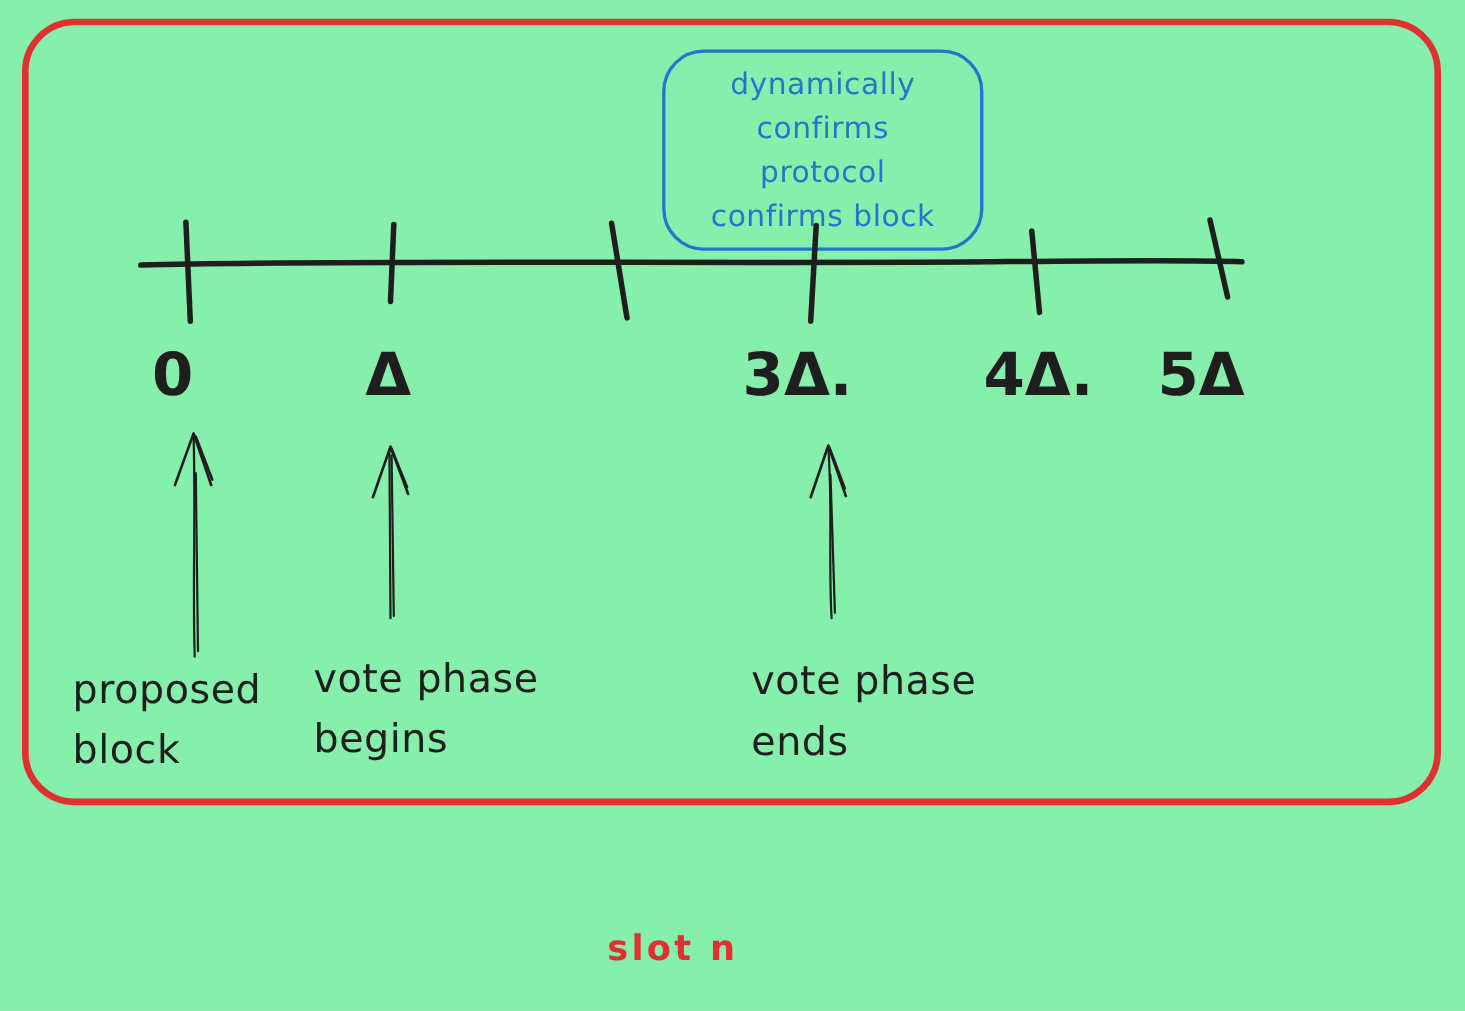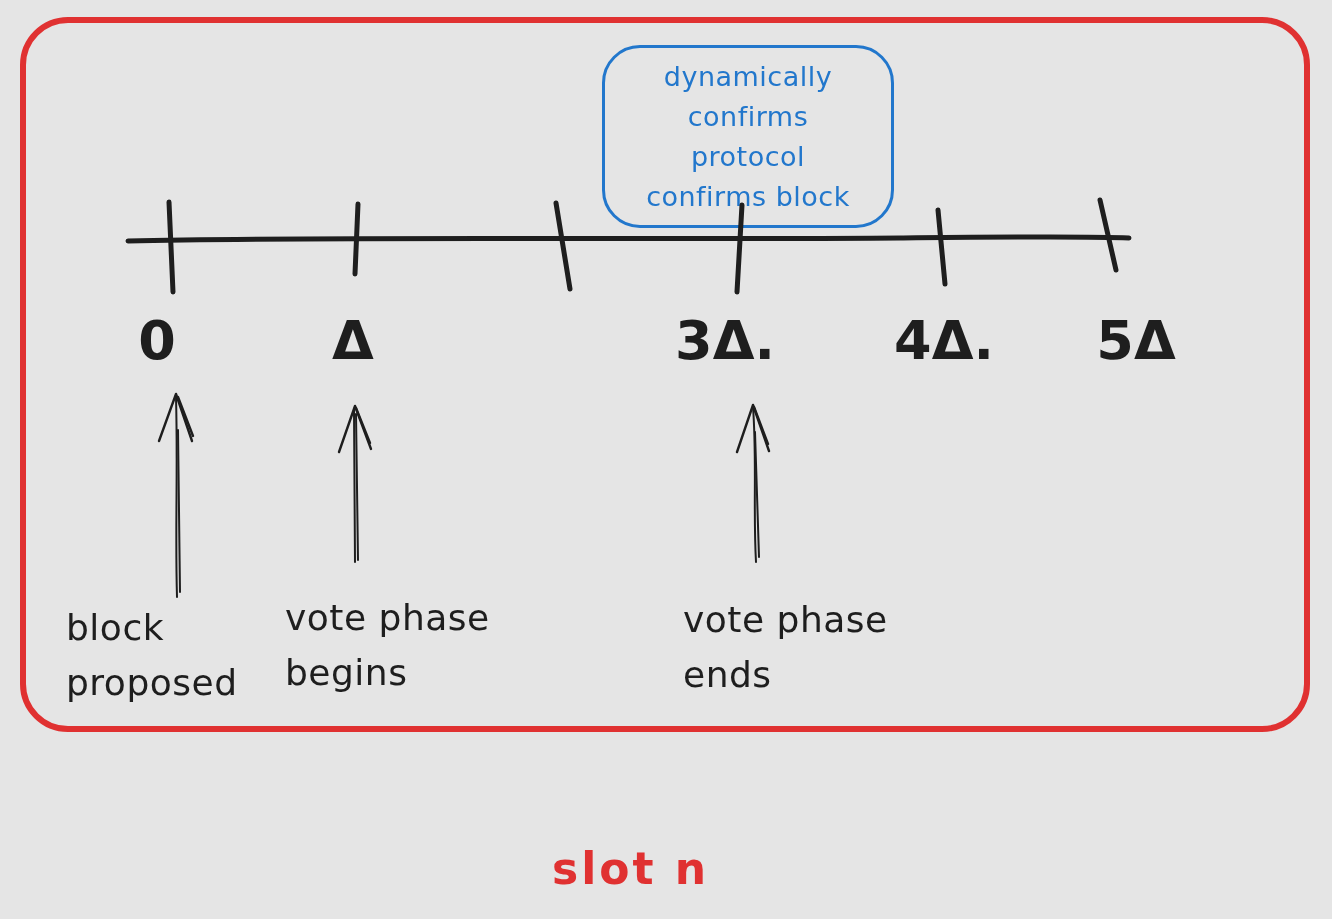--- a/index.html
+++ b/index.html
@@ -10,21 +10,21 @@
   * { box-sizing: border-box; }
   html, body {
     margin: 0; padding: 0;
     background: #ffffff;
     font-family: "DejaVu Sans", sans-serif;
   }
   .canvas {
     position: relative;
     width: 1332px;
     height: 919px;
-    background: #e5e5e5;
+    background: #86efac;
     overflow: hidden;
   }
   
   .frame {
     position: absolute;
     left: 20px; top: 17px;
     width: 1290px; height: 715px;
     border: 6px solid var(--red);
     border-radius: 48px;
   }
@@ -83,21 +83,21 @@
     font-weight: 500;
     line-height: 55px;
     letter-spacing: 0.5px;
     white-space: nowrap;
   }
   
   .slot-label {
     position: absolute;
     left: 552px; top: 843px;
     color: var(--red);
-    font-size: 44px;
+    font-size: 32px;
     font-weight: 600;
     letter-spacing: 3px;
     white-space: nowrap;
   }
 </style>
 </head>
 <body>
 
 <div class="canvas">
 
@@ -140,25 +140,25 @@
       <path class="sh" d="M759 557 L755 432"></path>
       <path class="hd" d="M737 452 L753 405 L769 451"></path>
       <path class="hd" d="M768 444 L754 407"></path>
     </g>
   </svg>
 
   <div class="tick-label" style="left:157px">0</div>
   <div class="tick-label" style="left:353px">Δ</div>
   <div class="tick-label" style="left:725px">3Δ.</div>
   <div class="tick-label" style="left:944px">4Δ.</div>
-  <div class="tick-label" style="left:1136px">5Δ</div>
+  <div class="tick-label" style="left:1092px">5Δ</div>
 
   <div class="annotation" style="left:66px; top:600px">
+    <div>proposed</div>
     <div>block</div>
-    <div>proposed</div>
   </div>
   <div class="annotation" style="left:285px; top:590px">
     <div>vote phase</div>
     <div>begins</div>
   </div>
   <div class="annotation" style="left:683px; top:592px">
     <div>vote phase</div>
     <div>ends</div>
   </div>
 

